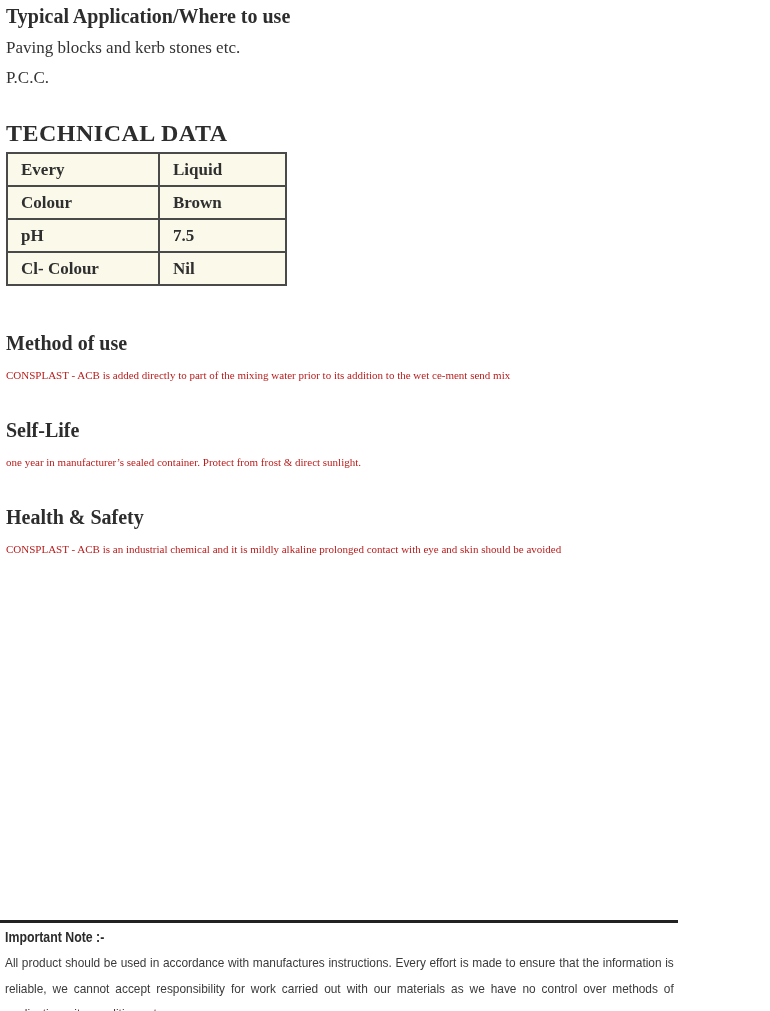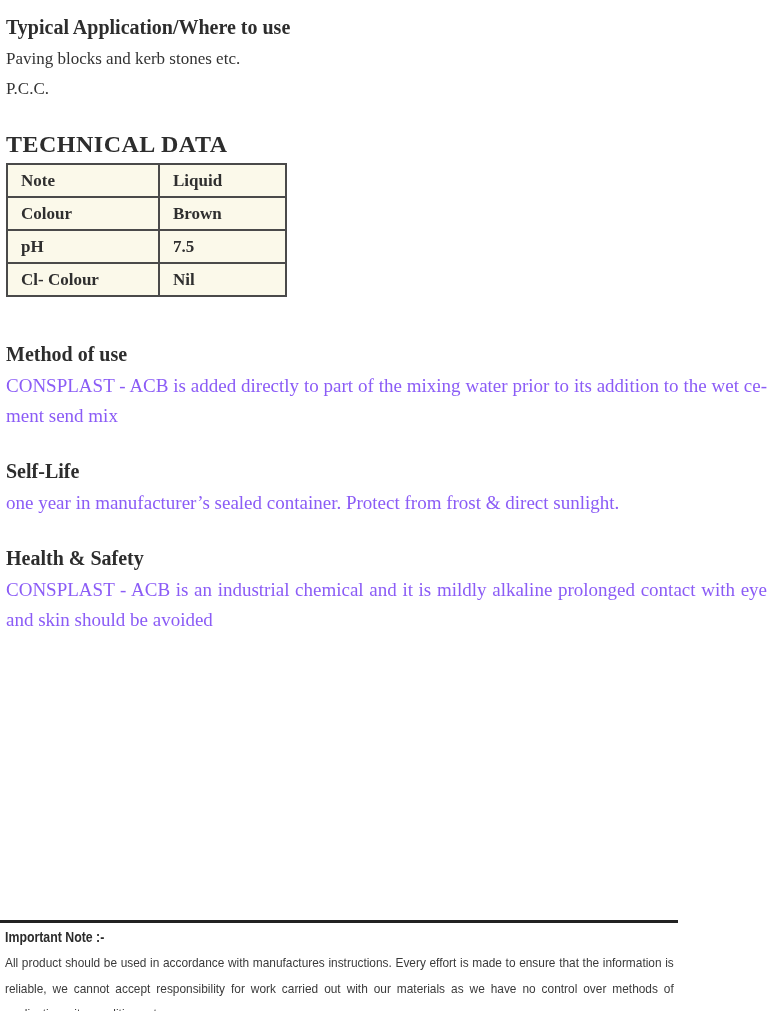--- a/index.html
+++ b/index.html
@@ -6,21 +6,21 @@
   body {
     width: 770px;
     height: 1011px;
     overflow: hidden;
     position: relative;
     background: #ffffff;
     color: #333333;
     font-family: "Liberation Serif", serif;
   }
   .page {
-    padding: 14px 3px 0 6px;
+    padding: 3px 3px 0 6px;
   }
   .h-main {
     font-family: "Liberation Serif", serif;
     font-size: 20px;
     font-weight: 700;
     color: #2d2d2d;
     line-height: 26px;
     margin: 0;
   }
   .app-list { margin: 4px 0 0 0; }
@@ -59,23 +59,23 @@
     font-weight: 700;
     color: #2d2d2d;
     line-height: 26px;
     margin: 0;
   }
   .sec-method { margin-top: 44px; }
   .sec-self   { margin-top: 27px; }
   .sec-health { margin-top: 27px; }
   .body-text {
     margin: 4px 0 0 0;
-    font-size: 19px;
+    font-size: 11px;
     line-height: 30px;
-    color: #8b5cf6;
+    color: #b91c1c;
   }
   .justify { text-align: justify; }
   .footer {
     position: absolute;
     left: 0;
     top: 920px;
     width: 678px;
     border-top: 3px solid #222222;
     box-sizing: border-box;
     padding: 4px 4px 0 5px;
@@ -111,21 +111,21 @@
       <p>Paving blocks and kerb stones etc.</p>
       <p>P.C.C.</p>
     </div>
   </section>
 
   <section>
     <h2 class="h-tech">TECHNICAL DATA</h2>
     <table class="tech">
       <tbody>
         <tr>
-          <td class="prop">Note</td>
+          <td class="prop">Every</td>
           <td class="val">Liquid</td>
         </tr>
         <tr>
           <td class="prop">Colour</td>
           <td class="val">Brown</td>
         </tr>
         <tr>
           <td class="prop">pH</td>
           <td class="val">7.5</td>
         </tr>

